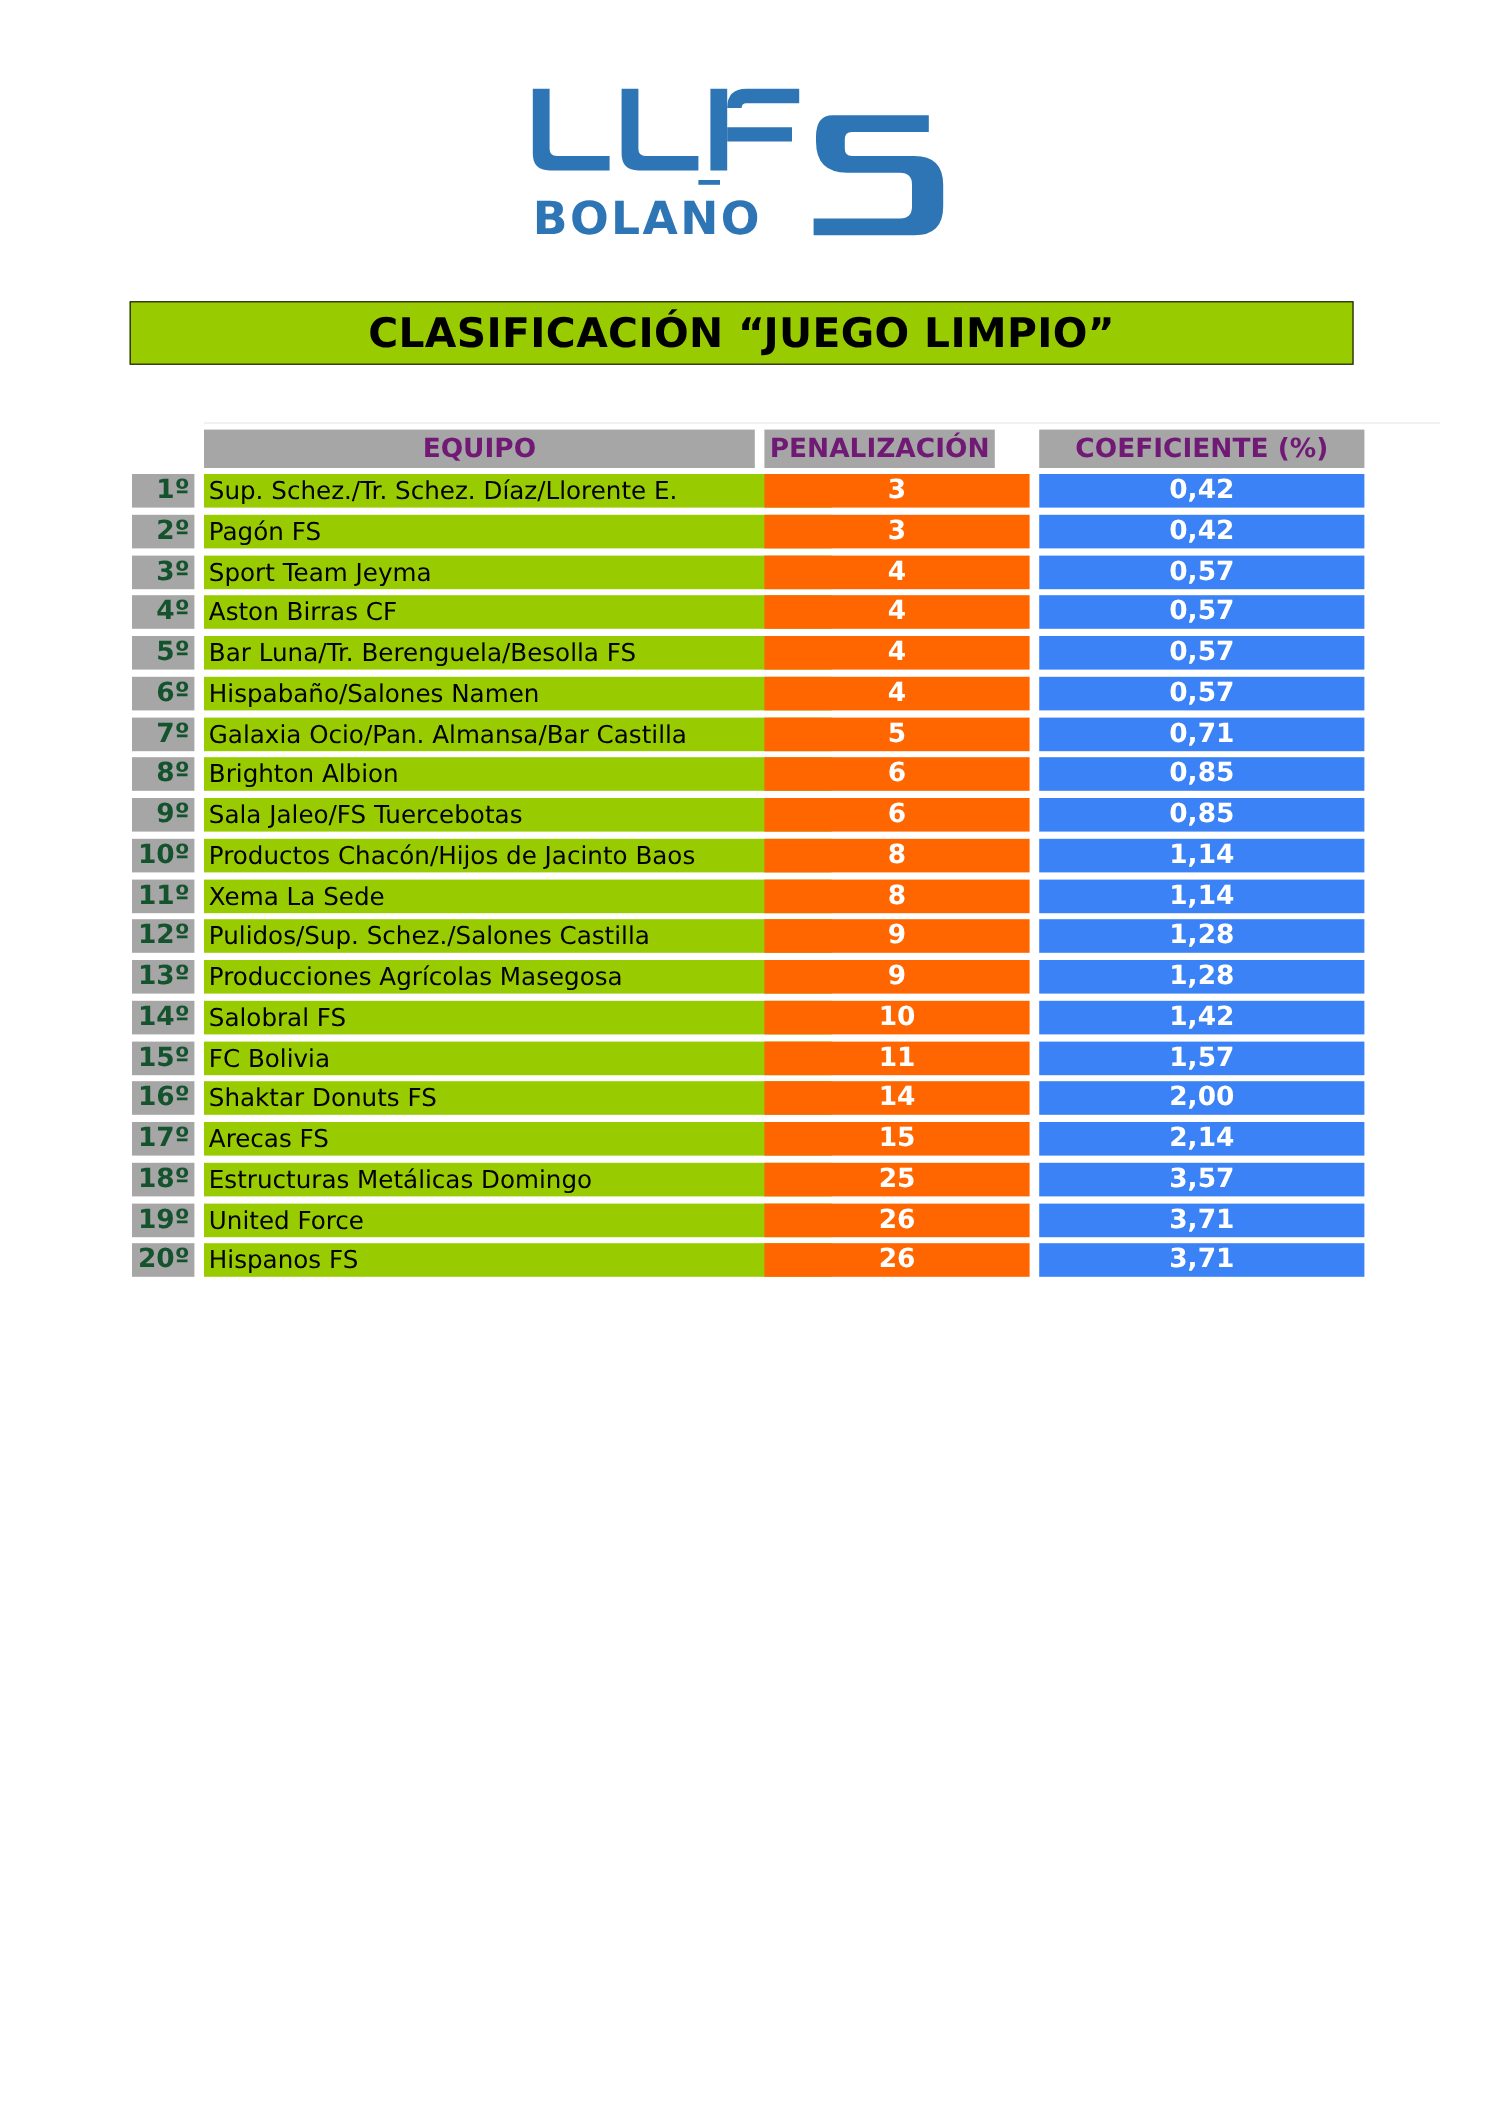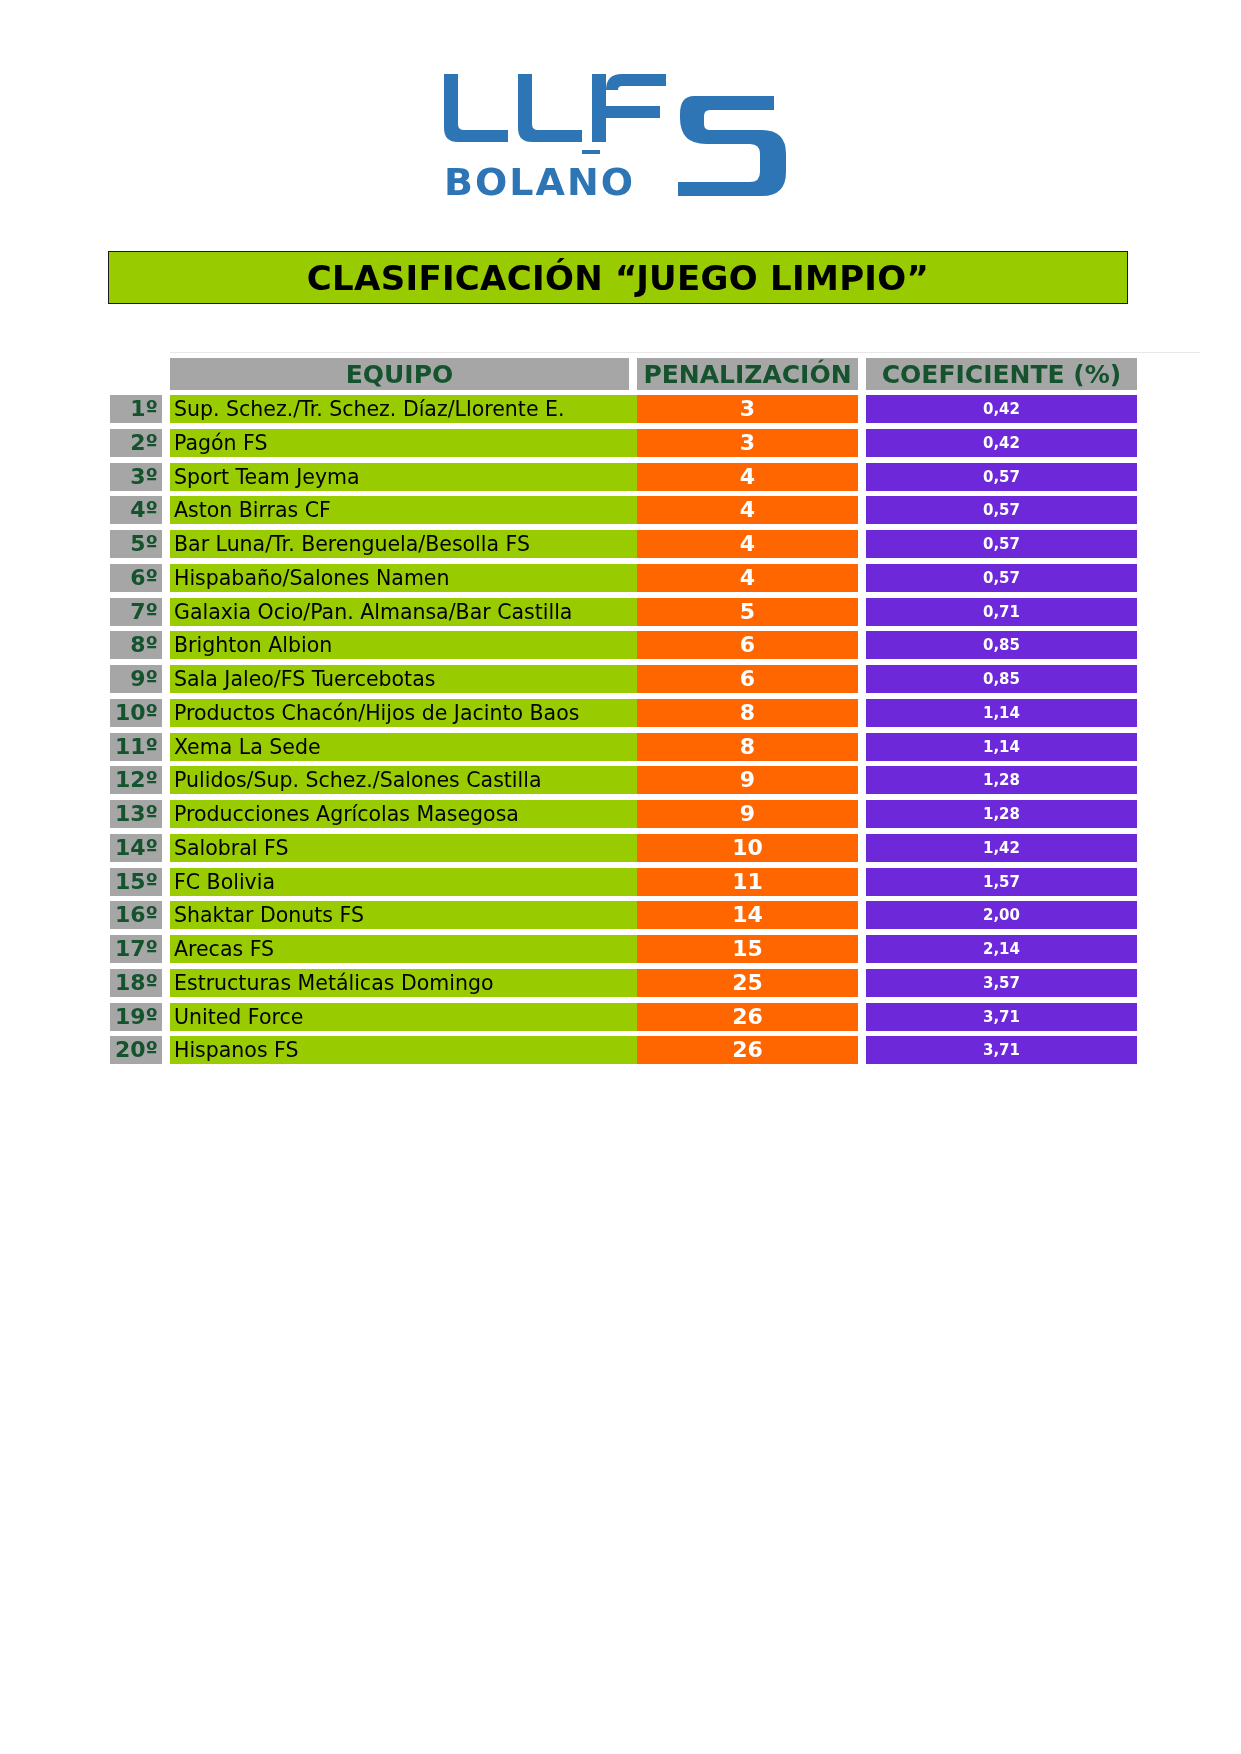--- a/index.html
+++ b/index.html
@@ -8,31 +8,31 @@
   .title-box {
     position: absolute; left: 108px; top: 251px; width: 1020px; height: 53px;
     background: #99CC00; border: 1.5px solid #1a1a1a; box-sizing: border-box;
     display: flex; align-items: center; justify-content: center;
     font-family: "DejaVu Sans", sans-serif; font-weight: bold; font-size: 34px; color: #000;
     letter-spacing: 0.3px;
   }
   .table { position: absolute; left: 110px; top: 358px; width: 1030px; }
   .hdr { position: absolute; top: 0; height: 32px; background: #a6a6a6;
     display: flex; align-items: center; justify-content: center;
-    font-weight: bold; font-size: 25px; color: #14532d; text-align: right; }
+    font-weight: bold; font-size: 22px; color: #701a75; text-align: right; }
   .hdr-top-line { position: absolute; top: -6px; left: 60px; width: 1030px; height: 1px; background: #e8e8e8; }
   .row { position: absolute; left: 0; height: 28px; width: 1030px; }
   .rank { position: absolute; left: 0; width: 52px; height: 28px; background: #a6a6a6;
     color: #14532d; font-weight: bold; font-size: 22px; text-align: right; padding-right: 4px; box-sizing: border-box; line-height: 28px; }
   .team { position: absolute; left: 60px; width: 523px; height: 28px; background: #99CC00;
     color: #000; font-size: 20.5px; line-height: 28px; padding-left: 4px; box-sizing: border-box; white-space: nowrap; }
   .pen { position: absolute; left: 527px; width: 221px; height: 28px; background: #FF6600;
     color: #fff; font-weight: bold; font-size: 22px; text-align: center; line-height: 28px; }
-  .coef { position: absolute; left: 756px; width: 271px; height: 28px; background: #6d28d9;
-    color: #fff; font-weight: bold; font-size: 15px; text-align: center; line-height: 28px; }
+  .coef { position: absolute; left: 756px; width: 271px; height: 28px; background: #3b82f6;
+    color: #fff; font-weight: bold; font-size: 22px; text-align: center; line-height: 28px; }
 </style>
 </head>
 <body>
 
 <div class="logo">
   <svg width="360" height="130" viewBox="0 0 360 130">
     <g fill="#2E75B6">
 
       <path d="M4 4 h14 v50 q0 6 6 6 h44 v12 h-50 q-14 0 -14 -14 z"></path>
 
@@ -48,21 +48,21 @@
     </g>
     <text x="4" y="125" font-family="DejaVu Sans, sans-serif" font-size="38" font-weight="bold" fill="#2E75B6" letter-spacing="2">BOLANO</text>
   </svg>
 </div>
 
 <div class="title-box">CLASIFICACIÓN “JUEGO LIMPIO”</div>
 
 <div class="table">
   <div class="hdr-top-line"></div>
   <div class="hdr" style="left:60px;width:459px;">EQUIPO</div>
-  <div class="hdr" style="left:527px;width:221px;">PENALIZACIÓN</div>
+  <div class="hdr" style="left:527px;width:192px;">PENALIZACIÓN</div>
   <div class="hdr" style="left:756px;width:271px;">COEFICIENTE (%)</div>
   <div id="rows">
       <div class="row" style="top: 37px;">
         <div class="rank">1º</div>
         <div class="team">Sup. Schez./Tr. Schez. Díaz/Llorente E.</div>
         <div class="pen">3</div>
         <div class="coef">0,42</div>
       </div>
       <div class="row" style="top: 70.75px;">
         <div class="rank">2º</div>

